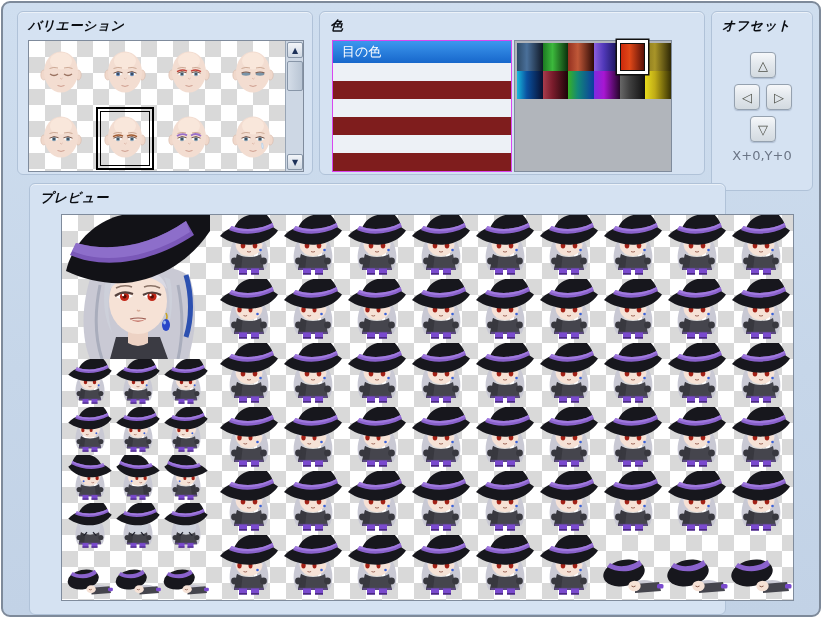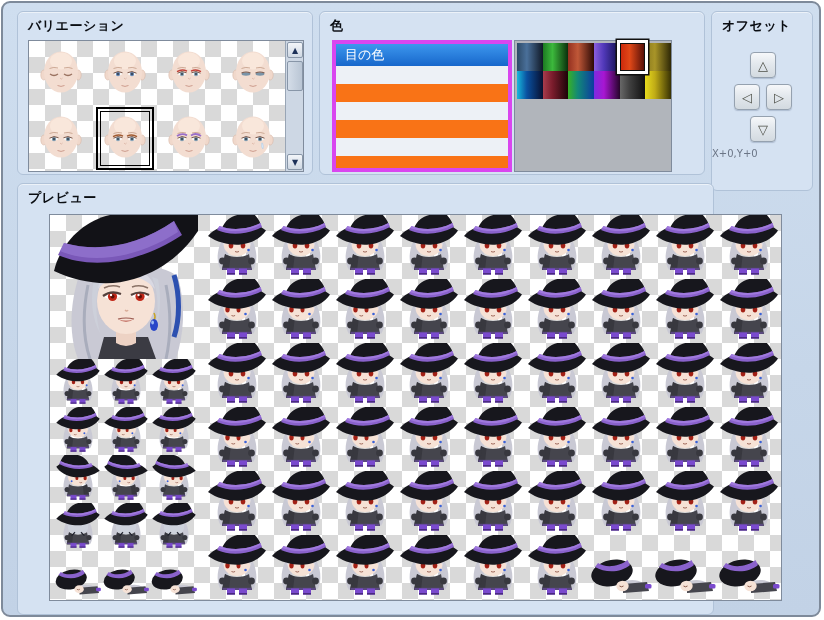--- a/index.html
+++ b/index.html
@@ -4,25 +4,25 @@
 <style>
   html,body{margin:0;padding:0;background:#ffffff;}
   *{box-sizing:border-box;}
   body{font-family:"DejaVu Sans","Liberation Sans",sans-serif;}
   .window{position:relative;width:824px;height:620px;background:#ffffff;overflow:hidden;}
   .frame{position:absolute;left:1px;top:1px;width:820px;height:616px;
          border:2px solid #7e8a9a;border-radius:9px;
          background:linear-gradient(180deg,#cfdeef 0%,#c6d6e9 60%,#c2d2e6 100%);}
   .panel{position:absolute;background:#d5e2f2;border:1px solid #b0c2d8;border-radius:6px;
          box-shadow:inset 0 1px 0 rgba(255,255,255,.55);}
-  .panel-title{position:absolute;left:10px;top:5px;font-size:13px;font-weight:bold;color:#0a0d12;letter-spacing:.5px;}
+  .panel-title{position:absolute;left:10px;top:5px;font-size:13px;font-weight:bold;color:#0a0d12;letter-spacing:.5px;font-style:italic;}
   #panel-variation{left:14px;top:8px;width:296px;height:164px;}
   #panel-color{left:316px;top:8px;width:386px;height:164px;}
   #panel-offset{left:708px;top:8px;width:102px;height:180px;}
-  #panel-preview{left:14px;top:180px;width:697px;height:432px;}
+  #panel-preview{left:26px;top:180px;width:697px;height:432px;}
 
   .checker{background-color:#ffffff;
     background-image:conic-gradient(#d9d9d9 25%,#ffffff 0 50%,#d9d9d9 0 75%,#ffffff 0);
     background-size:32px 32px;}
 
   
   #variation-box{position:absolute;left:10px;top:28px;width:276px;height:132px;border:1px solid #7f8b9c;overflow:hidden;}
   #variation-grid{position:absolute;left:0;top:0;width:256px;height:130px;display:grid;
     grid-template-columns:repeat(4,64px);grid-auto-rows:65px;}
   .face-cell{position:relative;width:64px;height:65px;}
@@ -33,41 +33,41 @@
   
   #variation-scrollbar{position:absolute;right:0;top:0;width:18px;height:130px;background:#cdd7e4;border-left:1px solid #98a5b5;}
   .sb-btn{position:absolute;left:1px;width:16px;height:16px;display:flex;align-items:center;justify-content:center;
     background:linear-gradient(180deg,#f2f5f9,#cfd8e3);border:1px solid #8896a8;border-radius:2px;
     font-size:8px;color:#1c3058;cursor:default;}
   #sb-up{top:1px;} #sb-down{bottom:1px;}
   #sb-thumb{position:absolute;left:1px;top:20px;width:16px;height:30px;
     background:linear-gradient(90deg,#d4dde8,#b9c5d4);border:1px solid #8896a8;border-radius:2px;}
 
   
-  #color-list{position:absolute;left:12px;top:28px;width:180px;height:132px;background:#f97316;border:4px solid #d946ef;overflow:hidden;}
+  #color-list{position:absolute;left:12px;top:28px;width:180px;height:132px;background:#7f1d1d;border:1px solid #d946ef;overflow:hidden;}
   .list-row-selected{height:22px;display:flex;align-items:center;padding-left:9px;
     background:linear-gradient(180deg,#3d97ee,#1767cb);color:#fff;font-size:13px;}
   .list-row{height:18px;}
   .list-row.alt{background:#edf1f6;}
 
   
   #palette-box{position:absolute;left:194px;top:28px;width:158px;height:132px;background:#b1b5bb;border:1px solid #7f8b9c;}
   #palette-grid{position:absolute;left:2px;top:2px;width:154px;display:flex;flex-wrap:wrap;}
   .swatch{width:25.66px;height:28px;}
   .swatch.selected{position:relative;z-index:2;border:1px solid #101010;
     box-shadow:0 0 0 3px #ffffff,0 0 0 4.5px #101010;}
 
   
   .offset-btn{position:absolute;width:26px;height:26px;border:1px solid #95a1af;border-radius:4px;
     background:linear-gradient(180deg,#f6f8fa 0%,#e3e8ed 45%,#d3dae0 100%);
     display:flex;align-items:center;justify-content:center;font-size:13px;color:#4e5048;cursor:default;
     box-shadow:0 1px 1px rgba(60,80,110,.25);}
   #offset-up{left:38px;top:40px;} #offset-left{left:22px;top:72px;}
   #offset-right{left:54px;top:72px;} #offset-down{left:38px;top:104px;}
-  #offset-coords{position:absolute;left:0;top:136px;width:100%;text-align:left;font-size:10px;color:#6b7586;}
+  #offset-coords{position:absolute;left:0;top:136px;width:100%;text-align:center;font-size:13px;color:#6b7586;}
 
   
   #preview-box{position:absolute;left:31px;top:30px;width:733px;height:387px;border:1px solid #7f8b9c;overflow:hidden;}
   #face-preview{position:absolute;left:4px;top:0px;width:144px;height:144px;}
   #walk-grid{position:absolute;left:4px;top:144px;display:grid;grid-template-columns:repeat(3,48px);grid-auto-rows:48px;}
   #damage-grid{position:absolute;left:4px;top:336px;display:grid;grid-template-columns:repeat(3,48px);grid-auto-rows:48px;}
   #sv-grid{position:absolute;left:155px;top:0px;display:grid;grid-template-columns:repeat(9,64px);grid-auto-rows:64px;}
   .sprite-cell svg{display:block;}
 </style>
 </head>

